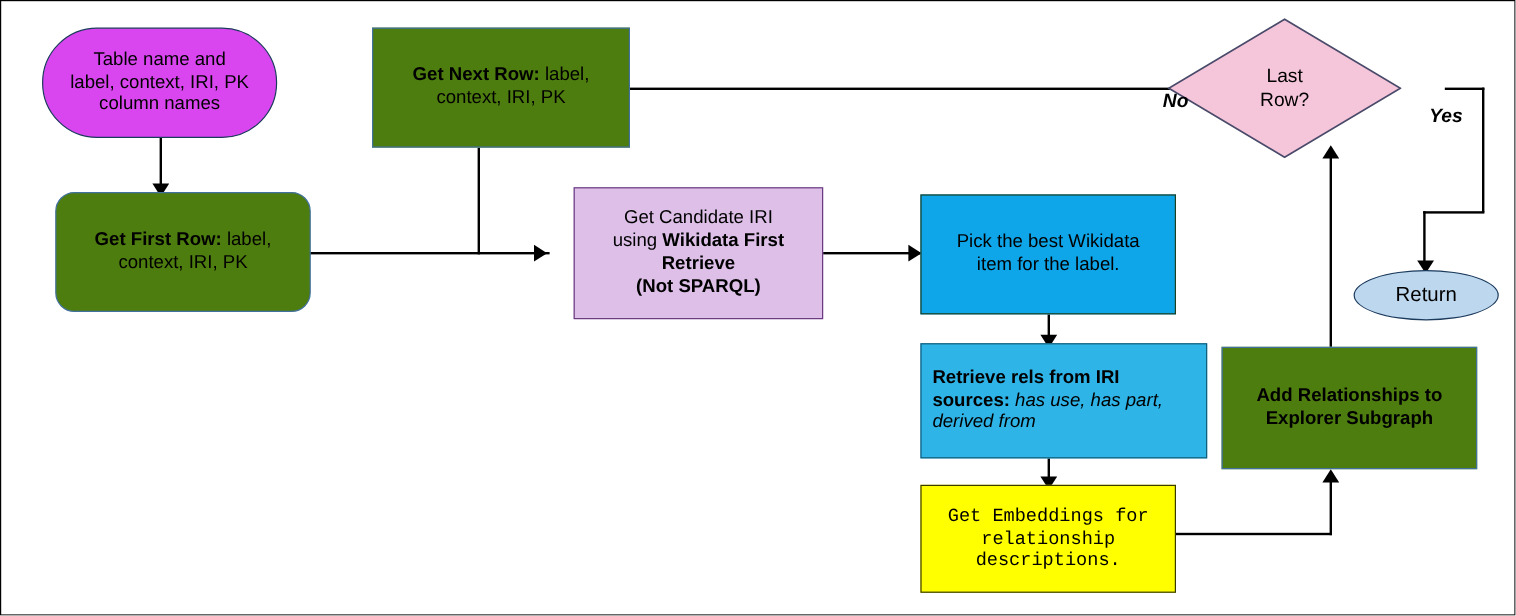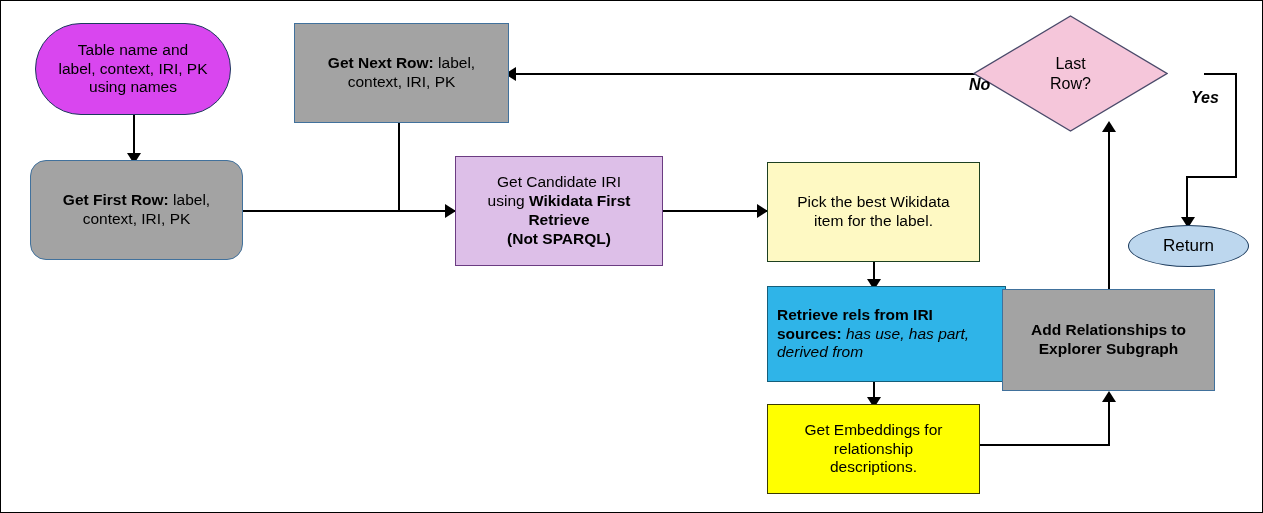--- a/index.html
+++ b/index.html
@@ -25,25 +25,25 @@
     justify-content: center;
     text-align: center;
     color: #000000;
     line-height: 1.22;
     z-index: 3;
   }
   .node .txt { width: 100%; padding: 0 6px; box-sizing: border-box; }
 
   
   .rect { border: 1px solid #2e5b84; }
-  .rect.blue   { background: #a3a3a3; border-color: #41719c; }
-  .rect.purple { background: #ddbfe8; border-color: #6b3c82; }
-  .rect.green  { background: #fef9c3; border-color: #1d4021; }
+  .rect.blue   { background: #4d7c0f; border-color: #41719c; margin-left: 16px; }
+  .rect.purple { background: #ddbfe8; border-color: #6b3c82; margin-left: 23px; }
+  .rect.green  { background: #0ea5e9; border-color: #1d4021; }
   .rect.cyan   { background: #2fb4e8; border-color: #155e7a; }
-  .rect.yellow { background: #ffff00; border-color: #3a3a00; }
+  .rect.yellow { background: #ffff00; border-color: #3a3a00; font-family: Liberation Mono, monospace; }
 
   .stadium {
     border: 1px solid #1b3a5c;
     border-radius: 46px;
     background: #d946ef;
   }
   .ellipse {
     border: 1px solid #1b3a5c;
     border-radius: 50%;
     background: #bdd7ee;
@@ -121,21 +121,21 @@
   <div class="line vline" style="left:1185px; top:175px; height:47px;"></div>
   <div class="arrow down" style="left:1180px; top:216px;"></div>
 
   <div class="edge-label" style="left:968px; top:75px;">No</div>
   <div class="edge-label" style="left:1190px; top:88px;">Yes</div>
 
   <div class="node stadium" style="left:34px; top:22px; width:196px; height:92px; font-size:15.5px;">
     <div class="txt">
       <span>Table name and</span><br>
       <span>label, context, IRI, PK</span><br>
-      <span>using names</span>
+      <span>column names</span>
     </div>
   </div>
 
   <div class="node rect blue" style="left:293px; top:22px; width:215px; height:100px; font-size:15.5px;">
     <div class="txt">
       <b class="b">Get Next Row:</b><span> label,</span><br>
       <span>context, IRI, PK</span>
     </div>
   </div>
 

